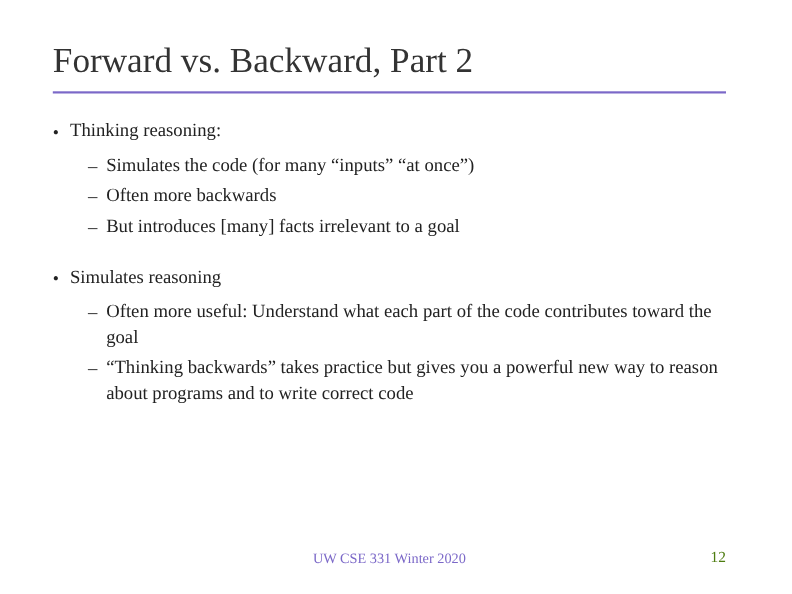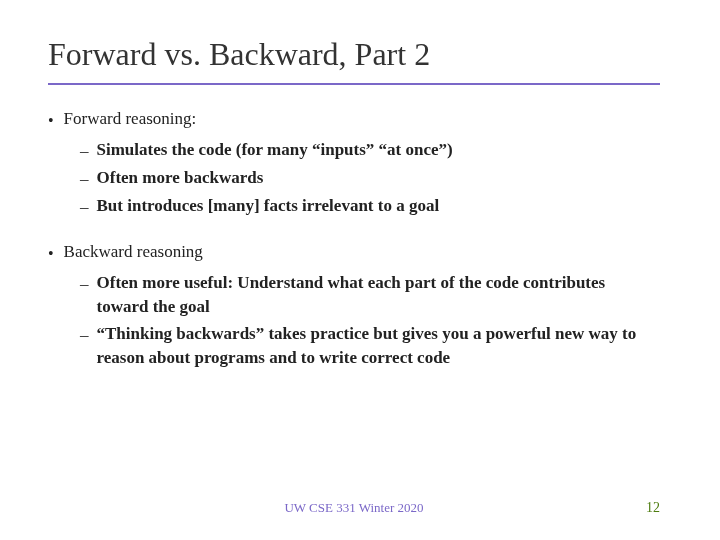--- a/index.html
+++ b/index.html
@@ -81,21 +81,20 @@
       line-height: 1.4;
     }
 
     .sub-dash {
       flex-shrink: 0;
       margin-top: 1px;
     }
 
     .sub-text {
       flex: 1;
-      font-weight: bold;
     }
 
     .slide-footer {
       display: flex;
       justify-content: center;
       align-items: center;
       padding-top: 16px;
       position: relative;
     }
 
@@ -117,42 +116,42 @@
 
 <div class="slide">
   <h1 class="slide-title">Forward vs. Backward, Part 2</h1>
   <div class="title-underline"></div>
 
   <div class="slide-content">
 
     <div class="bullet-section">
       <div class="bullet-main">
         <span class="bullet-dot">•</span>
-        <span>Forward reasoning:</span>
+        <span>Thinking reasoning:</span>
       </div>
       <div class="sub-bullets">
         <div class="sub-bullet">
           <span class="sub-dash">–</span>
           <span class="sub-text">Simulates the code (for many “inputs” “at once”)</span>
         </div>
         <div class="sub-bullet">
           <span class="sub-dash">–</span>
           <span class="sub-text">Often more backwards</span>
         </div>
         <div class="sub-bullet">
           <span class="sub-dash">–</span>
           <span class="sub-text">But introduces [many] facts irrelevant to a goal</span>
         </div>
       </div>
     </div>
 
     <div class="bullet-section">
       <div class="bullet-main">
         <span class="bullet-dot">•</span>
-        <span>Backward reasoning</span>
+        <span>Simulates reasoning</span>
       </div>
       <div class="sub-bullets">
         <div class="sub-bullet">
           <span class="sub-dash">–</span>
           <span class="sub-text">Often more useful: Understand what each part of the code contributes toward the goal</span>
         </div>
         <div class="sub-bullet">
           <span class="sub-dash">–</span>
           <span class="sub-text">“Thinking backwards” takes practice but gives you a powerful new way to reason about programs and to write correct code</span>
         </div>

